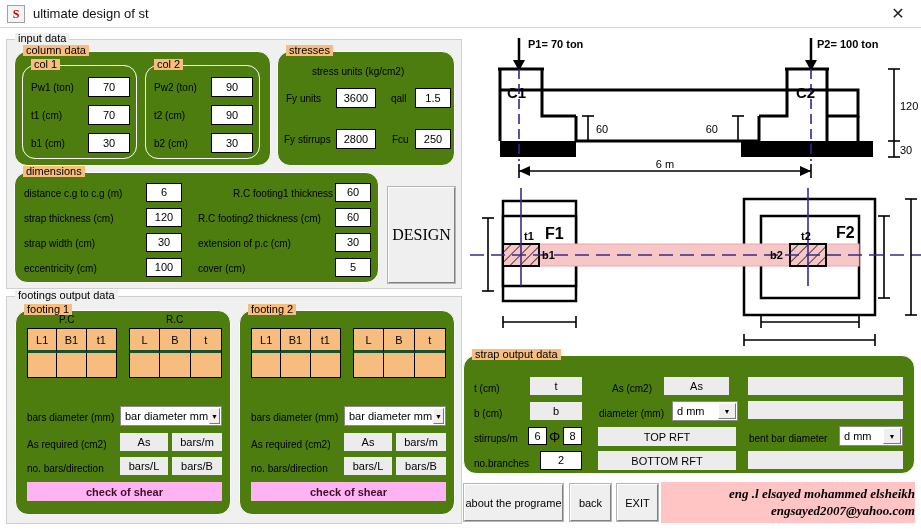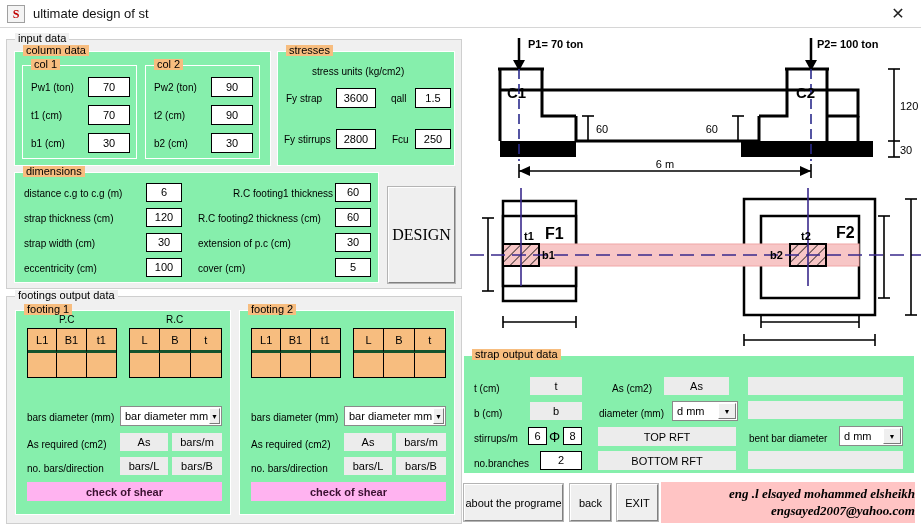--- a/index.html
+++ b/index.html
@@ -45,21 +45,21 @@
     border: 1px solid #ffffff;
     box-sizing: border-box;
   }
   .grp > .grp-title {
     position: absolute; top: -7px; left: 8px;
     padding: 0 3px;
     font-size: 11px;
     line-height: 11px;
     white-space: nowrap;
   }
-  .peach { background: #86efac; }
+  .peach { background: #4d7c0f; border-radius: 13px; }
   .grey  { background: #f0f0f0; }
   .peach > .grp-title { background: #f7bd7f; }
   .grey  > .grp-title { background: #f0f0f0; }
   .grp.outer { border: 1px solid #cfcfcf; }
 
   
   .lbl {
     position: absolute;
     font-size: 10px;
     line-height: 12px;
@@ -195,21 +195,21 @@
       <div class="lbl" style="left:8px; top:44px;">t2 (cm)</div>
       <div class="tf" style="left:65px; top:39px; width:42px; height:20px;">90</div>
       <div class="lbl" style="left:8px; top:72px;">b2 (cm)</div>
       <div class="tf" style="left:65px; top:67px; width:42px; height:20px;">30</div>
     </div>
   </div>
 
   <div class="grp peach" style="left:270px; top:11px; width:178px; height:115px;">
     <div class="grp-title">stresses</div>
     <div class="lbl" style="left:34px; top:14px;">stress units (kg/cm2)</div>
-    <div class="lbl" style="left:8px; top:41px;">Fy strap</div>
+    <div class="lbl" style="left:8px; top:41px;">Fy units</div>
     <div class="tf" style="left:58px; top:36px; width:40px; height:20px;">3600</div>
     <div class="lbl" style="left:113px; top:41px;">qall</div>
     <div class="tf" style="left:137px; top:36px; width:36px; height:20px;">1.5</div>
     <div class="lbl" style="left:6px; top:82px;">Fy stirrups</div>
     <div class="tf" style="left:58px; top:77px; width:40px; height:20px;">2800</div>
     <div class="lbl" style="left:114px; top:82px;">Fcu</div>
     <div class="tf" style="left:137px; top:77px; width:36px; height:20px;">250</div>
   </div>
 
   <div class="grp peach" style="left:7px; top:132px; width:365px; height:111px;">

